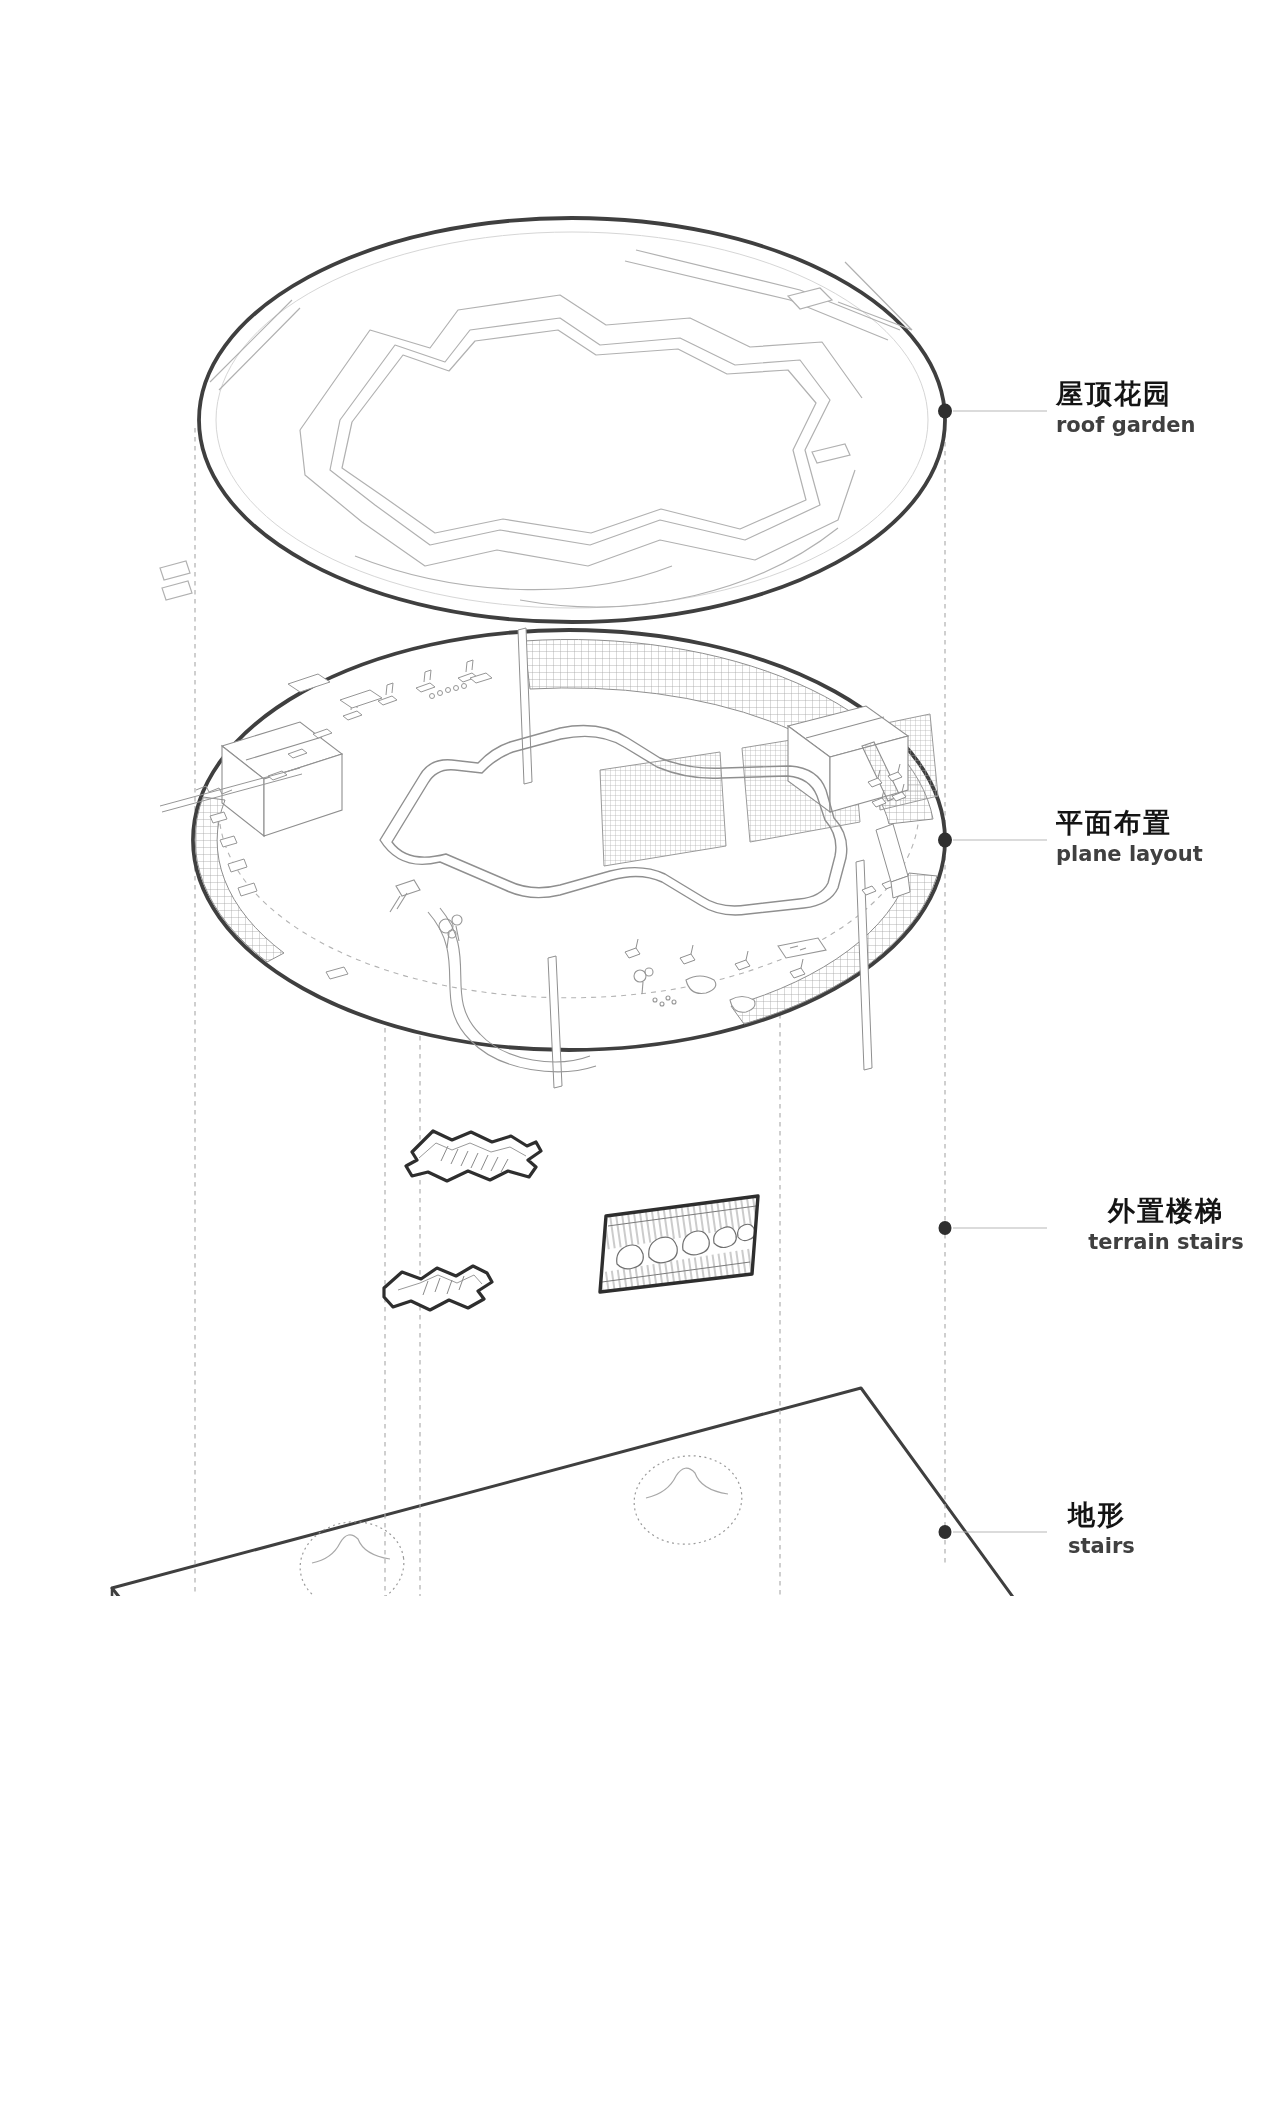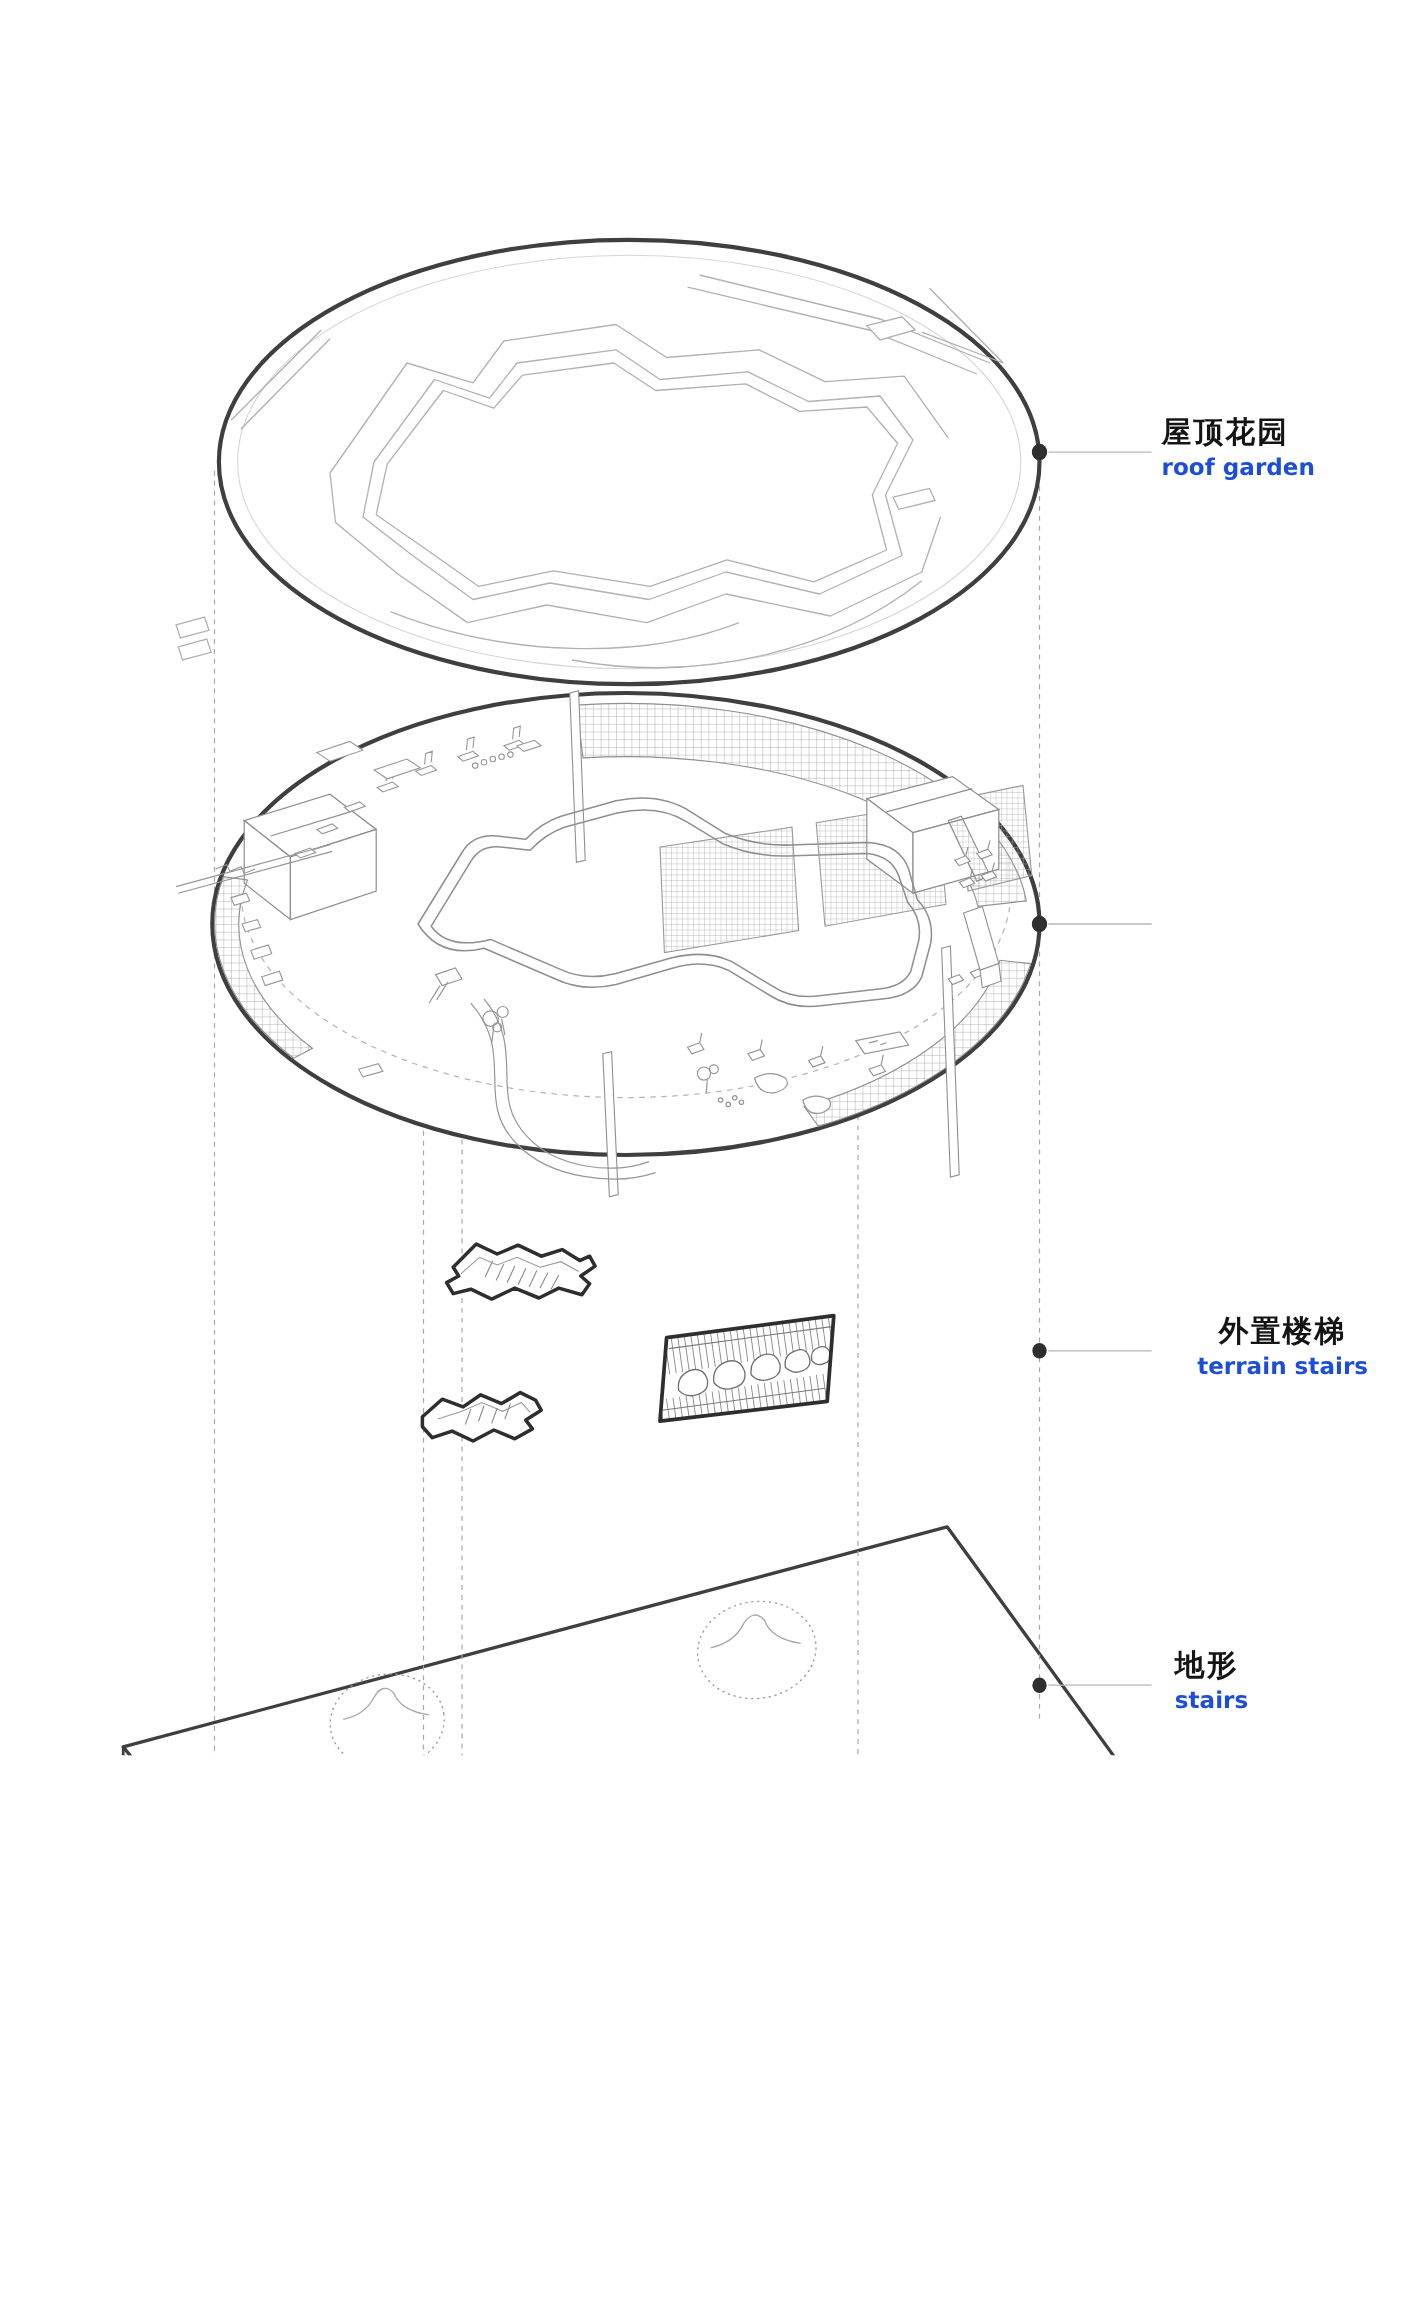--- a/index.html
+++ b/index.html
@@ -1,21 +1,21 @@
 <!DOCTYPE html>
 <html><head>
 <meta charset="utf-8">
 <style>
   html,body{margin:0;padding:0;background:#fff;}
   .canvas{position:relative;width:1280px;height:1596px;background:#ffffff;overflow:hidden;
           font-family:"DejaVu Sans","Liberation Sans",sans-serif;}
   svg{position:absolute;left:0;top:0;}
   .layer-label{position:absolute;left:1056px;width:220px;color:#141414;}
   .label-zh{font-size:27px;font-weight:700;letter-spacing:2px;line-height:31px;white-space:nowrap;}
-  .label-en{font-size:21px;font-weight:700;line-height:24px;margin-top:4px;white-space:nowrap;color:#1d4ed8;}
+  .label-en{font-size:21px;font-weight:700;line-height:24px;margin-top:4px;white-space:nowrap;color:#404040;}
 </style>
 </head>
 <body>
 
 <div class="canvas">
 
 <svg width="1280" height="2112" viewBox="0 0 1280 2112">
   <defs>
     <pattern id="gridWall" width="7" height="7" patternUnits="userSpaceOnUse">
       <path d="M0 0H7 M0 0V7" stroke="#a3a3a3" stroke-width="0.8" fill="none"></path>
@@ -257,20 +257,24 @@
     <ellipse cx="945" cy="840" rx="7" ry="7.5" fill="#2f2f2f"></ellipse>
     <ellipse cx="945" cy="1228" rx="6.5" ry="7" fill="#2f2f2f"></ellipse>
     <ellipse cx="945" cy="1532" rx="6.5" ry="7" fill="#2f2f2f"></ellipse>
   </g>
 </svg>
 
   <div class="layer-label" style="top:378px;">
     <div class="label-zh">屋顶花园</div>
     <div class="label-en">roof garden</div>
   </div>
+  <div class="layer-label" style="top:807px;">
+    <div class="label-zh">平面布置</div>
+    <div class="label-en">plane layout</div>
+  </div>
   <div class="layer-label" style="top:1195px;text-align:center;">
     <div class="label-zh">外置楼梯</div>
     <div class="label-en">terrain stairs</div>
   </div>
   <div class="layer-label" style="top:1499px;margin-left:12px;">
     <div class="label-zh">地形</div>
     <div class="label-en">stairs</div>
   </div>
 
 </div>

